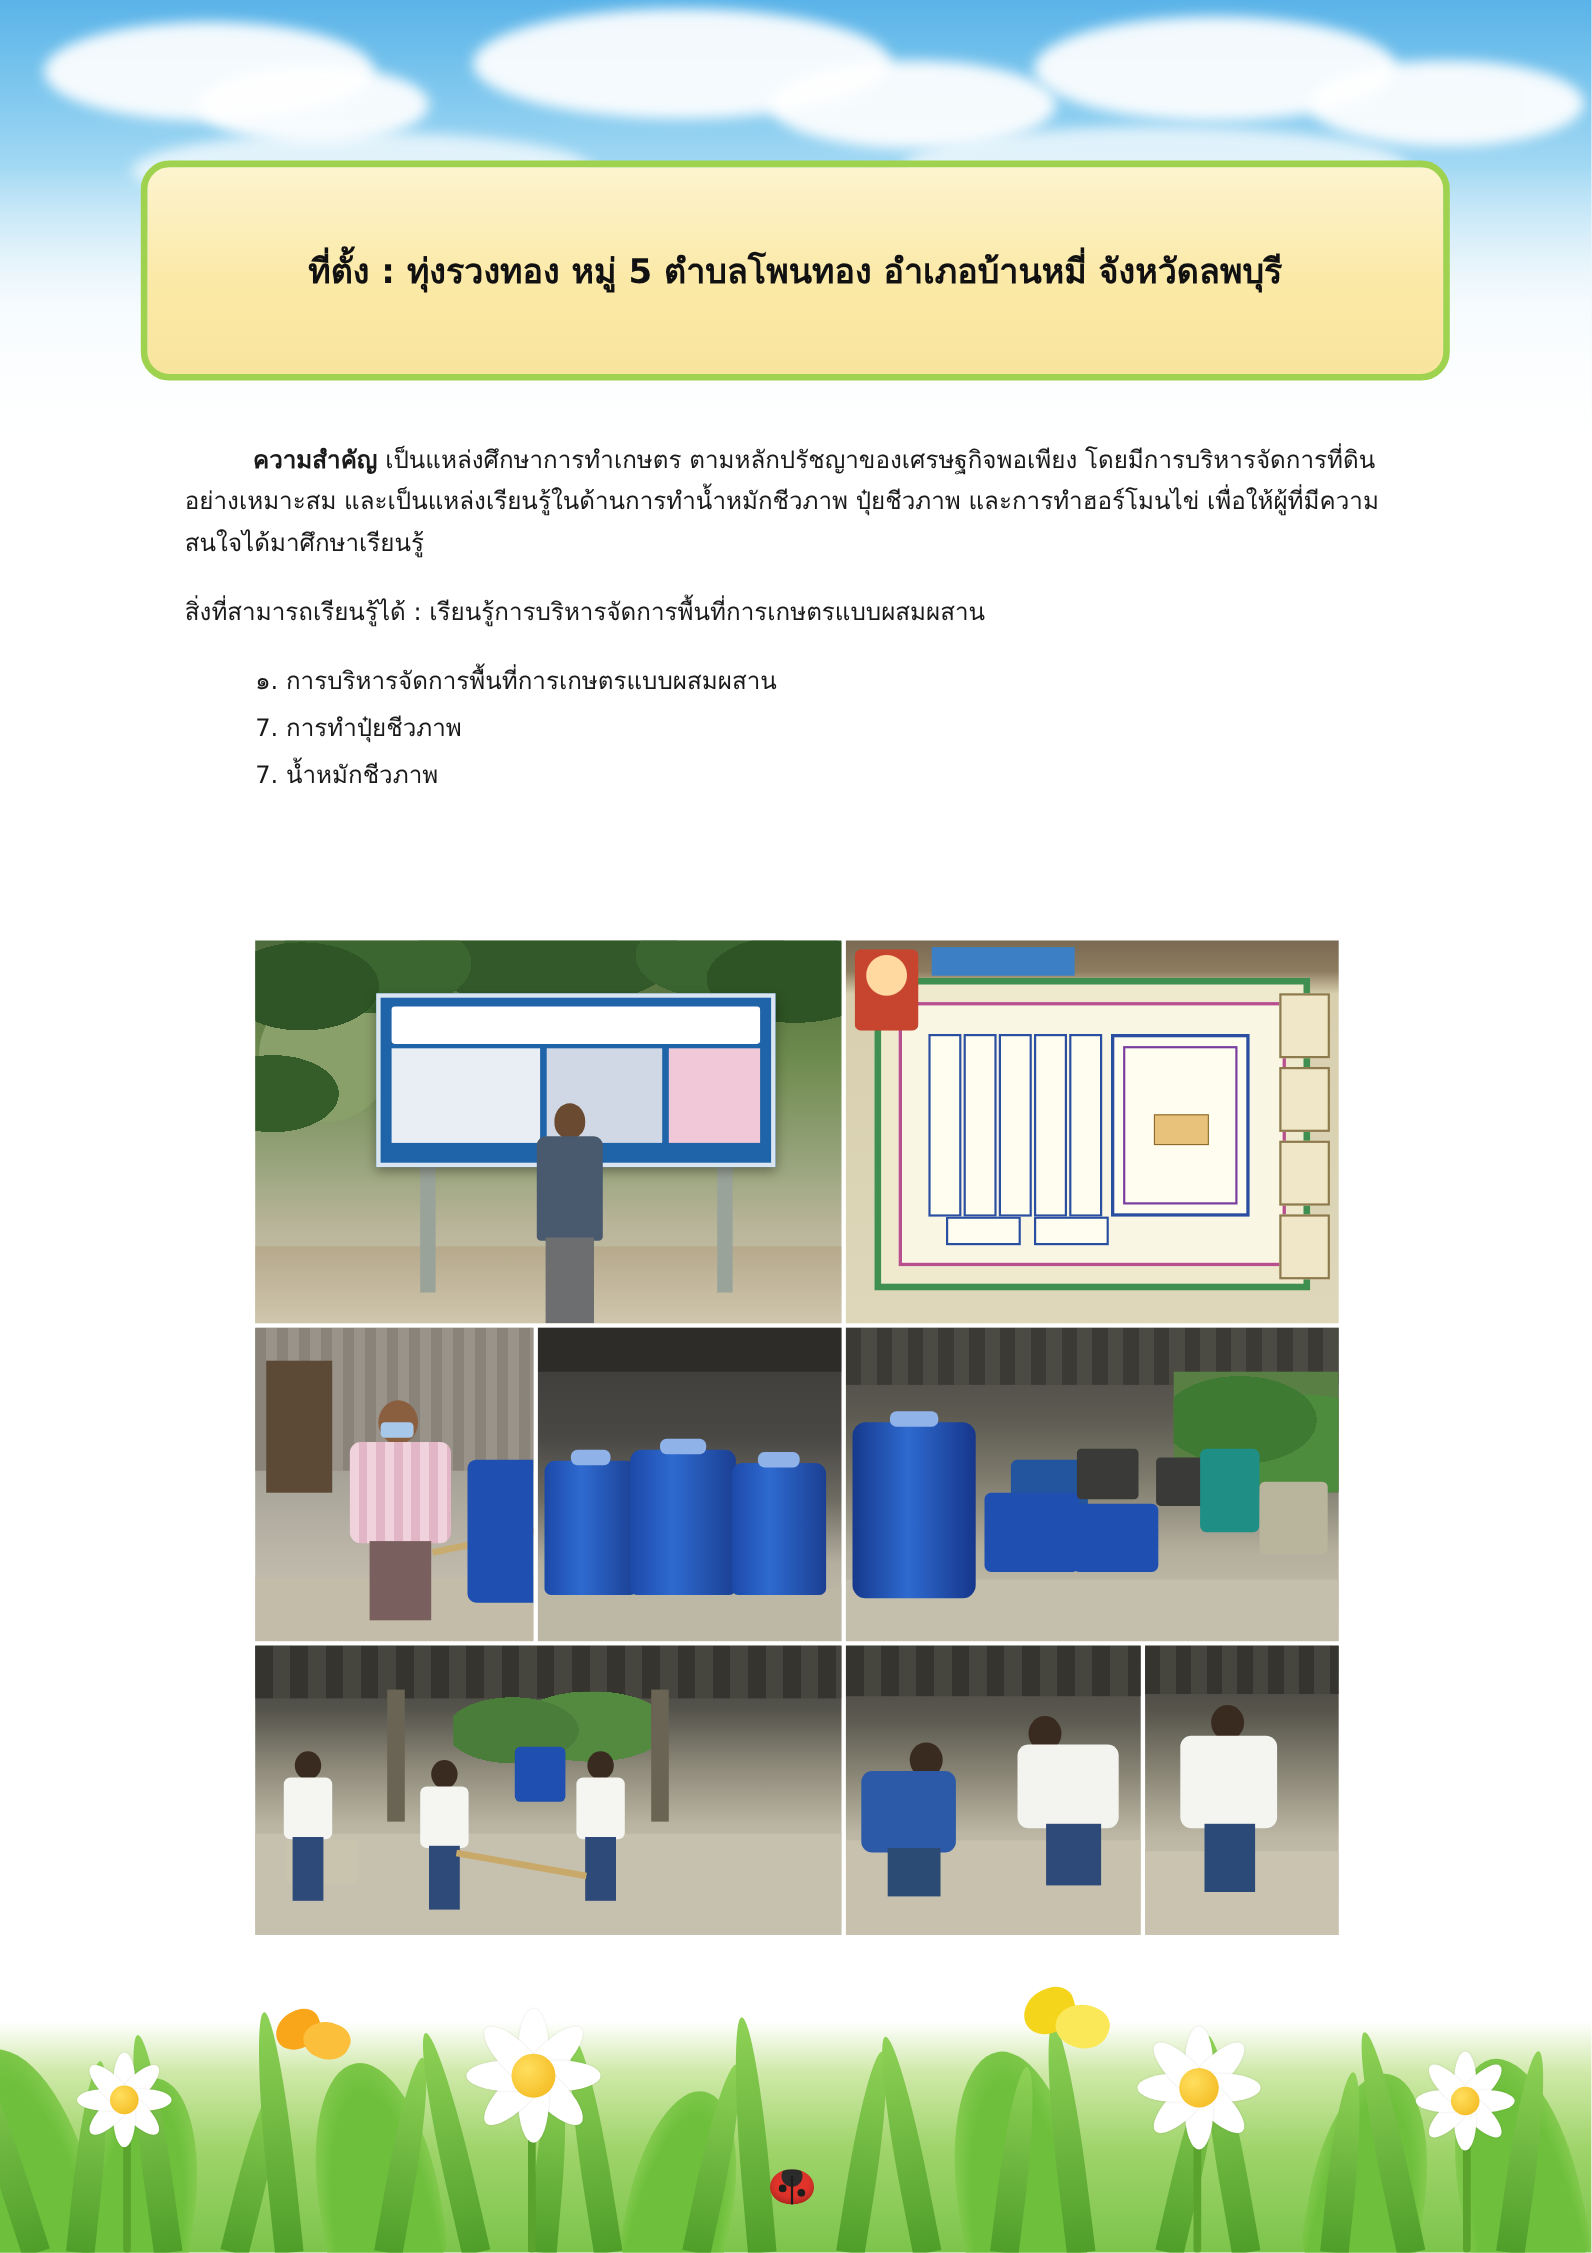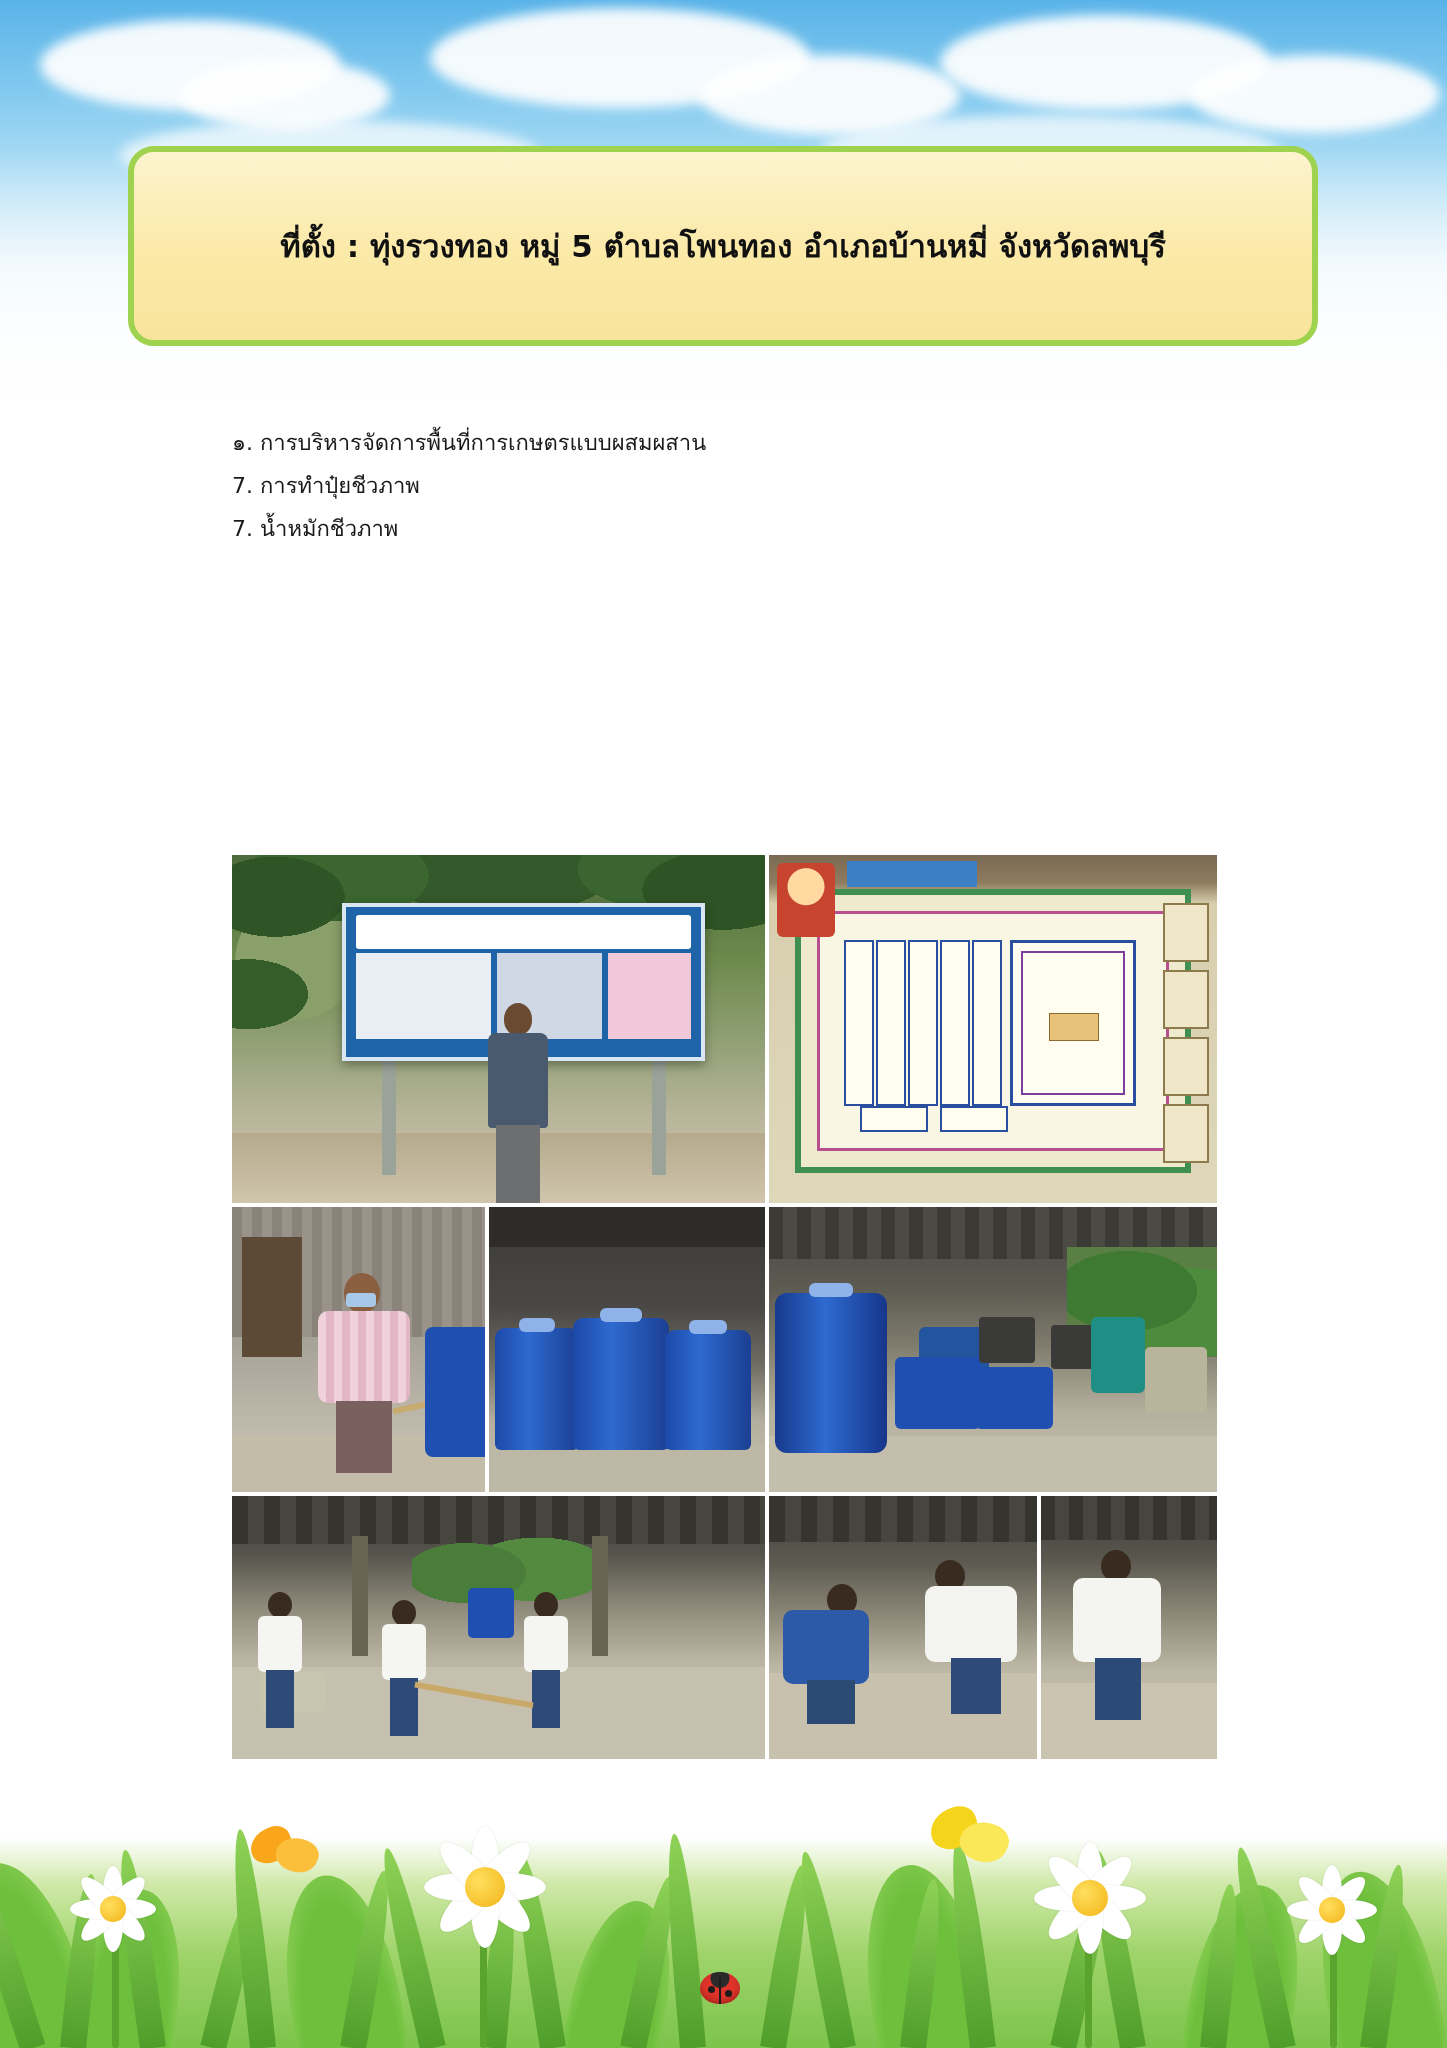--- a/index.html
+++ b/index.html
@@ -410,21 +410,23 @@
   <div class="cloud c7"></div>
   <div class="cloud c8"></div>
   <div class="haze"></div>
 </div>
 
 <div class="banner">
   <div class="line2">ที่ตั้ง : ทุ่งรวงทอง หมู่ 5 ตำบลโพนทอง อำเภอบ้านหมี่ จังหวัดลพบุรี</div>
 </div>
 
 <div class="content">
-
+  <p class="para first"><b>ความสำคัญ</b><span> เป็นแหล่งศึกษาการทำเกษตร ตามหลักปรัชญาของเศรษฐกิจพอเพียง โดยมีการบริหารจัดการที่ดินอย่างเหมาะสม และเป็นแหล่งเรียนรู้ในด้านการทำน้ำหมักชีวภาพ ปุ๋ยชีวภาพ และการทำฮอร์โมนไข่ เพื่อให้ผู้ที่มีความสนใจได้มาศึกษาเรียนรู้</span></p>
+
+  <p class="para second">สิ่งที่สามารถเรียนรู้ได้ : เรียนรู้การบริหารจัดการพื้นที่การเกษตรแบบผสมผสาน</p>
 
   <ul class="list">
     <li>๑. การบริหารจัดการพื้นที่การเกษตรแบบผสมผสาน</li>
     <li>7. การทำปุ๋ยชีวภาพ</li>
     <li>7. น้ำหมักชีวภาพ</li>
   </ul>
 </div>
 
 <div class="collage">
 

